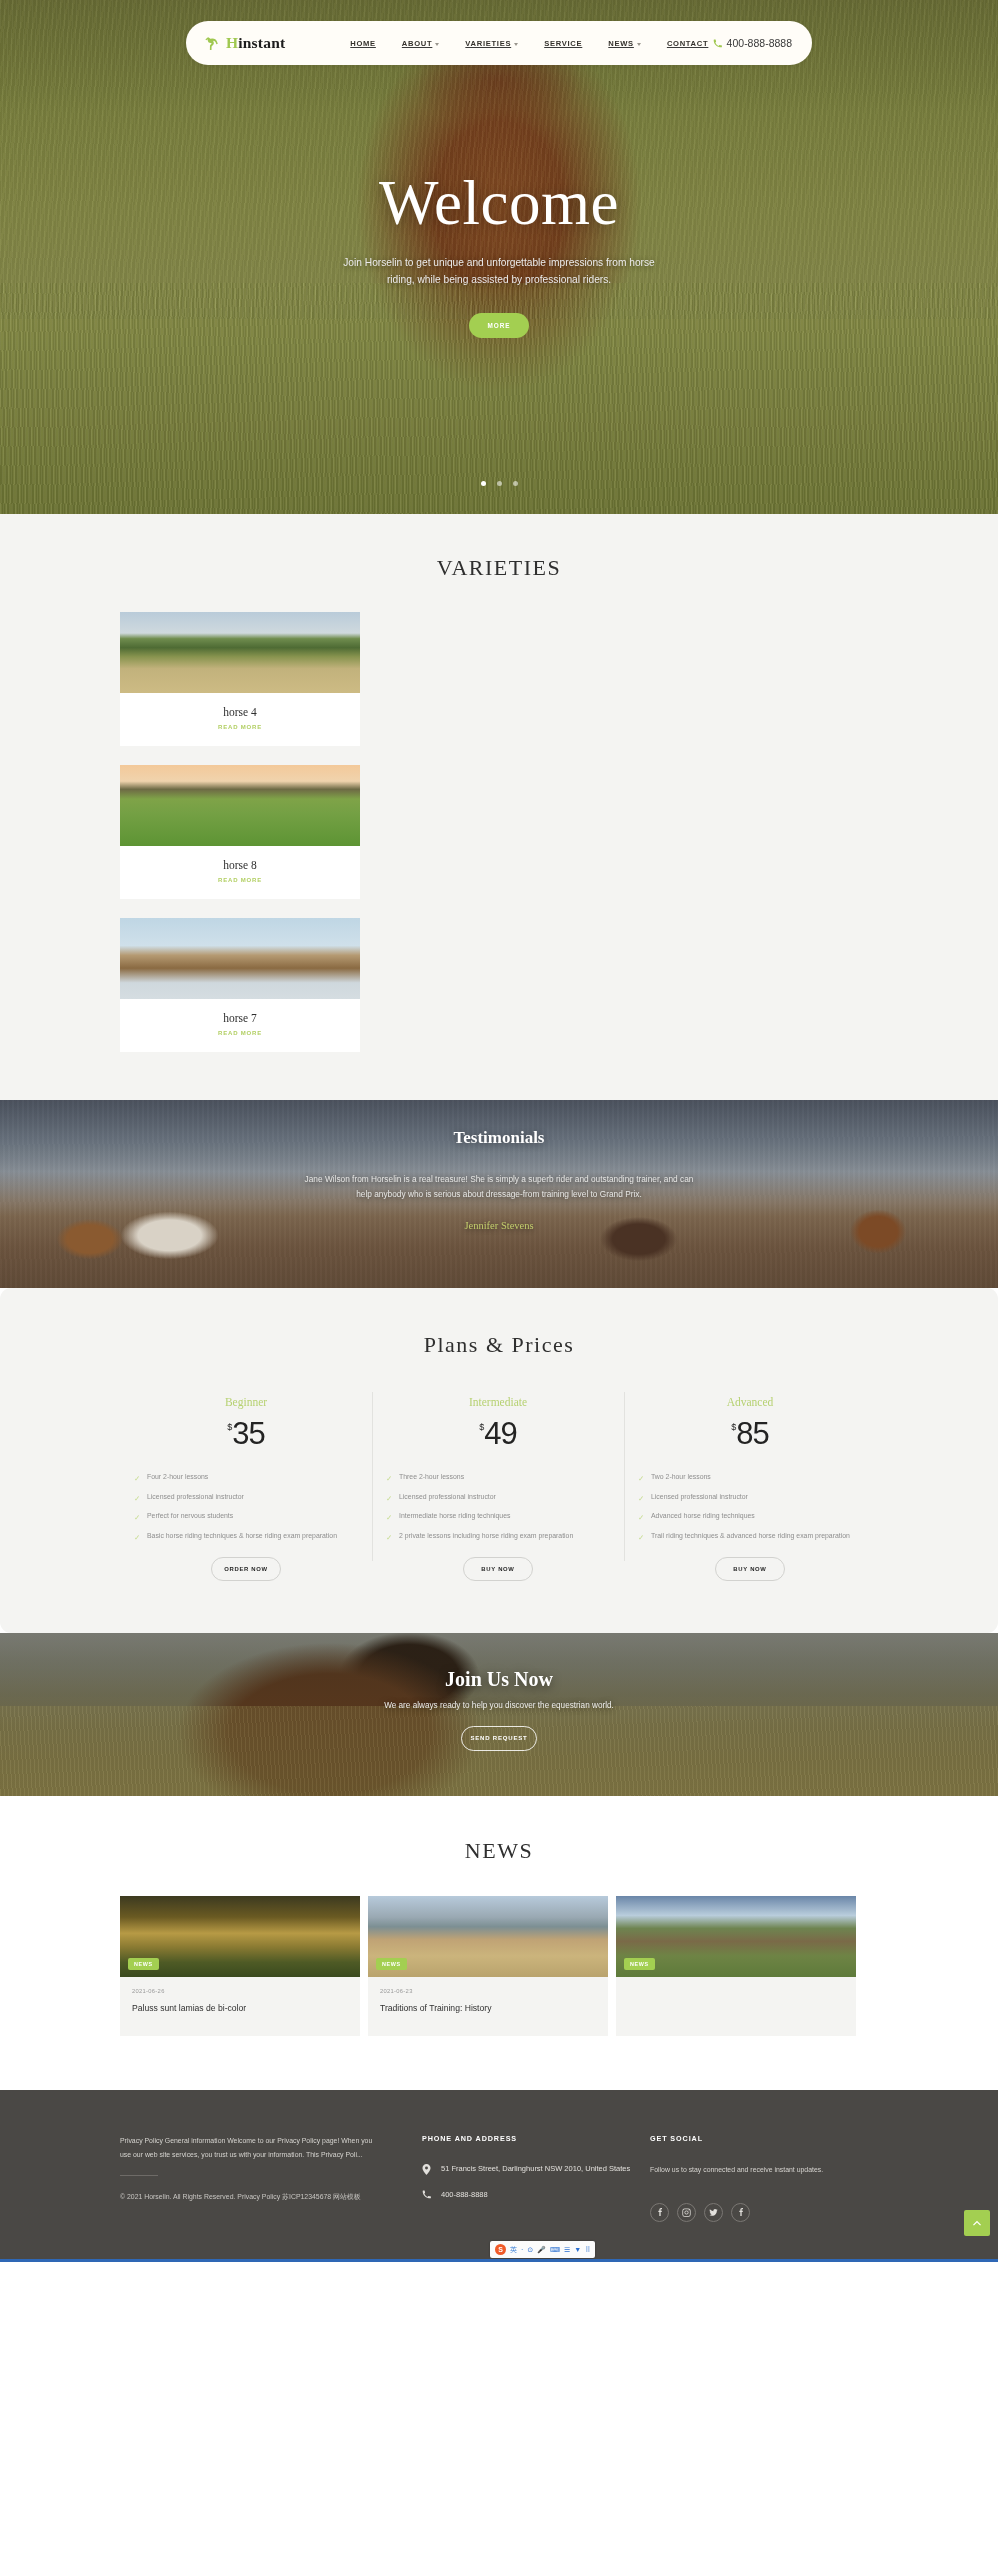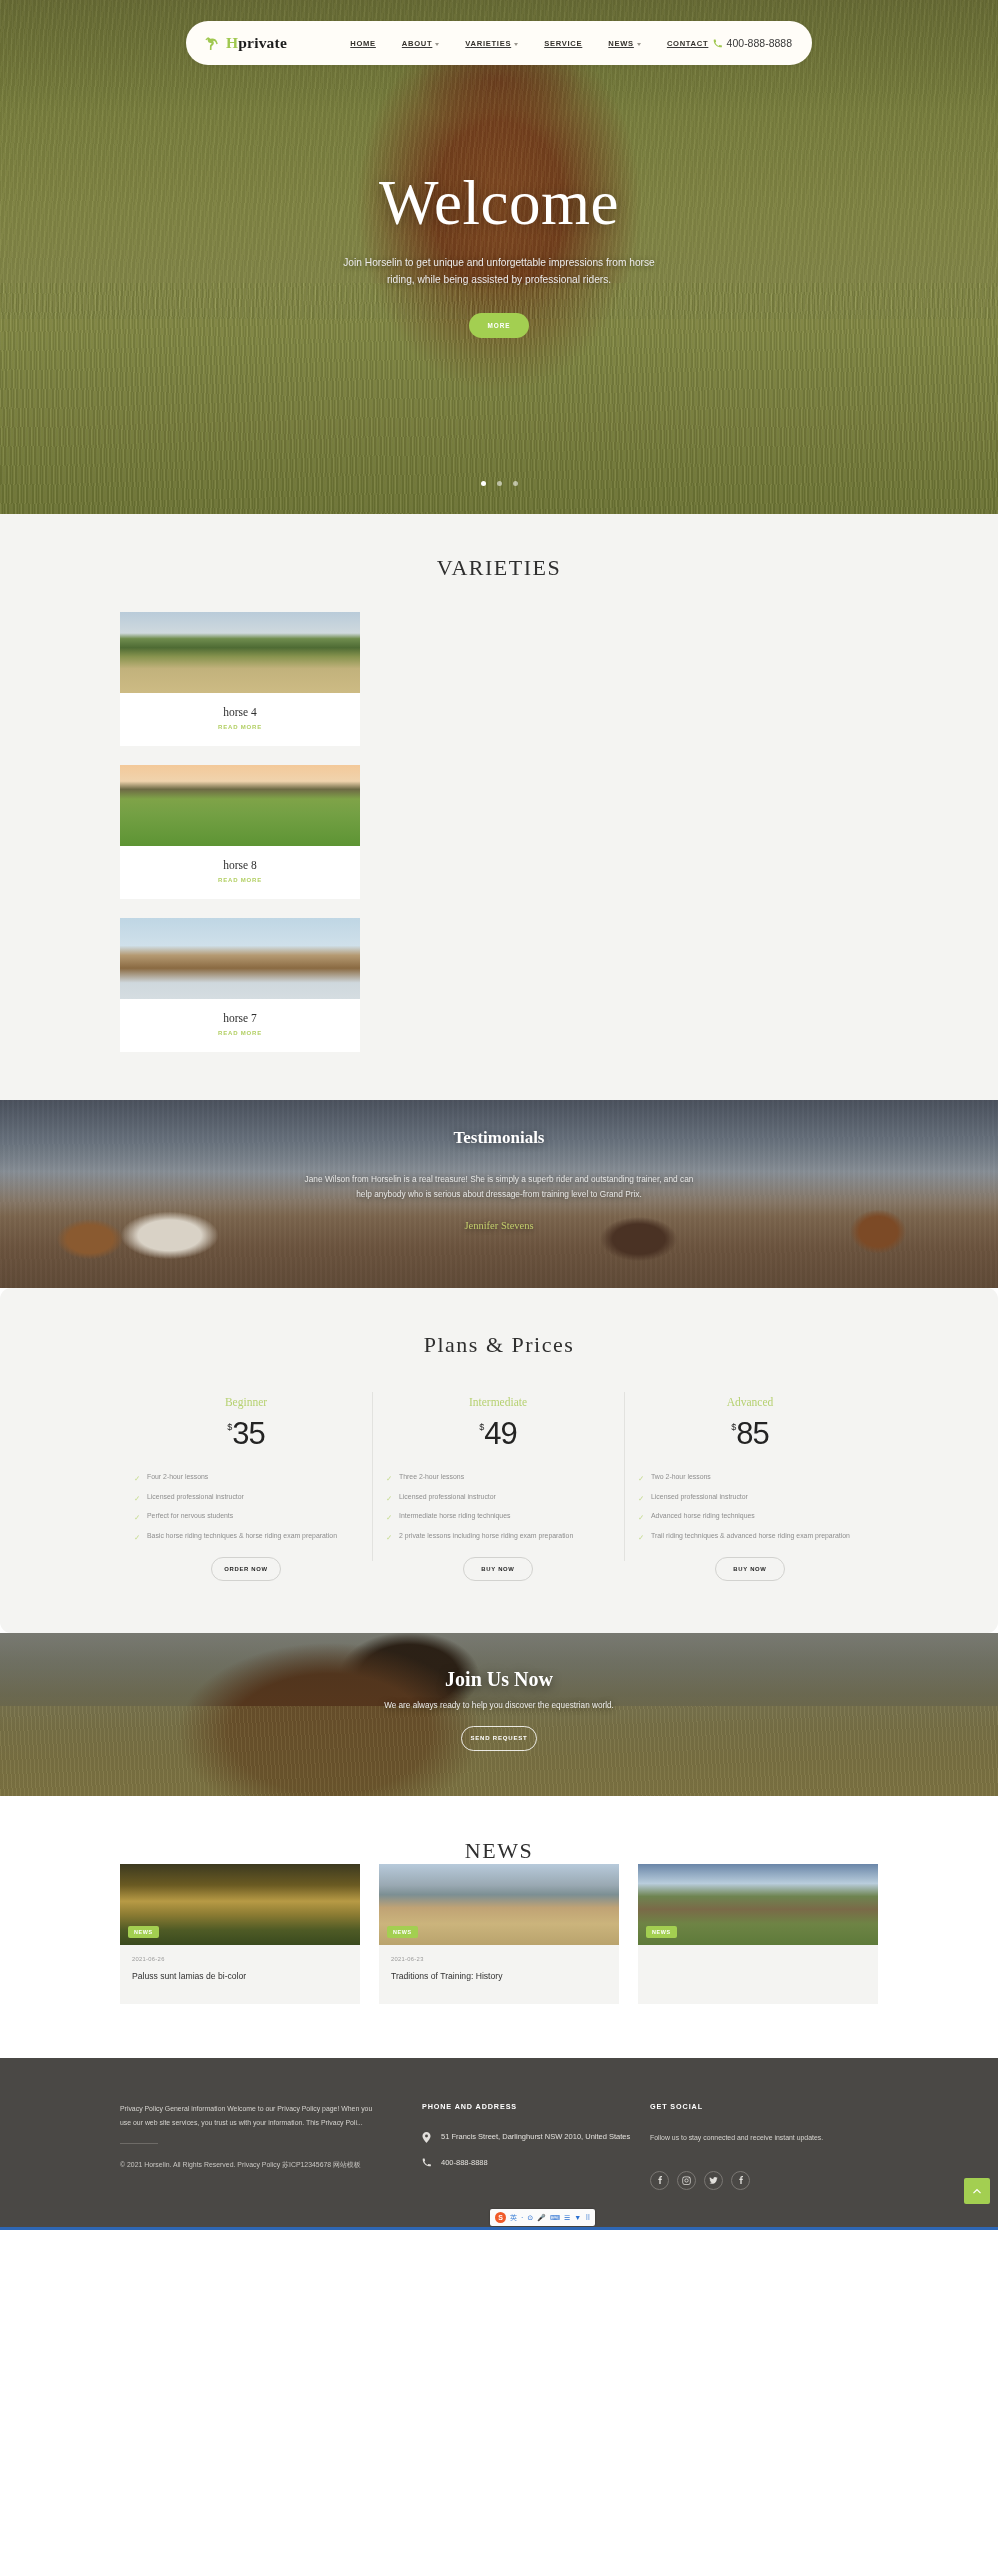--- a/index.html
+++ b/index.html
@@ -222,21 +222,21 @@
   .j-sub { margin-top: 10px; font-size: 8.2px; color:#eeeeec; text-shadow:0 1px 6px rgba(0,0,0,.55); }
   .j-btn {
     margin: 16px auto 0; width: 76px; height: 25px; border-radius: 13px;
     border: 1px solid rgba(255,255,255,.85); background:transparent; color:#fff;
     font-size: 6px; font-weight:bold; letter-spacing:.8px; cursor:pointer;
     font-family:"Liberation Sans", sans-serif;
   }
 
   
   .news { background:#fff; padding: 42px 0 54px; }
-  .news-cards { display:flex; gap: 19px; }
+  .news-cards { display:flex; gap: 8px; margin-top: 32px; }
   .ncard { width: 240px; background:#f4f4f2; }
   .ncard-imgwrap { position:relative; height: 81px; }
   .ncard-img { width:100%; height:100%; display:block; }
   .badge {
     position:absolute; left: 8px; bottom: 7px;
     background:#a3cf51; color:#fff; font-size:5.4px; font-weight:bold; letter-spacing:.6px;
     padding: 3px 6px; border-radius: 2px;
   }
   .ncard-body { padding: 11px 12px 22px; }
   .ncard-date { font-size: 5.8px; color:#9a9a9a; letter-spacing:.3px; }
@@ -297,21 +297,21 @@
 
 <div class="page">
 
   <section class="hero">
 
     <nav class="navbar">
       <div class="brand">
         <svg class="brand-mark" viewBox="0 0 24 24">
           <path fill="#a0c850" d="M6 3c1.3.4 2.2 1.3 2.8 2.4L12 5c2.9 0 5.4 1.8 6.4 4.4l1.1 2.8-2 .7-.8-2c-.6-1.6-2.1-2.7-3.8-2.8l.9 2.6c.3.9.1 1.9-.5 2.6l-2.6 3-.1 4.7H8.3l.1-5.4c0-.7.3-1.4.8-1.9l1.7-1.9-2.6-.7c-1.5-.4-2.6-1.6-2.9-3.1L5 5.9 3.2 7.5 2 6.2 4.6 3.8 6 3z"></path>
         </svg>
-        <span class="brand-name"><span class="hl">H</span><span>private</span></span>
+        <span class="brand-name"><span class="hl">H</span><span>instant</span></span>
       </div>
 
       <div class="nav-menu">
         <div class="nav-item">
             <span>HOME</span>
           </div>
         <div class="nav-item">
             <span>ABOUT</span>
             <i class="caret"></i>
           </div>

